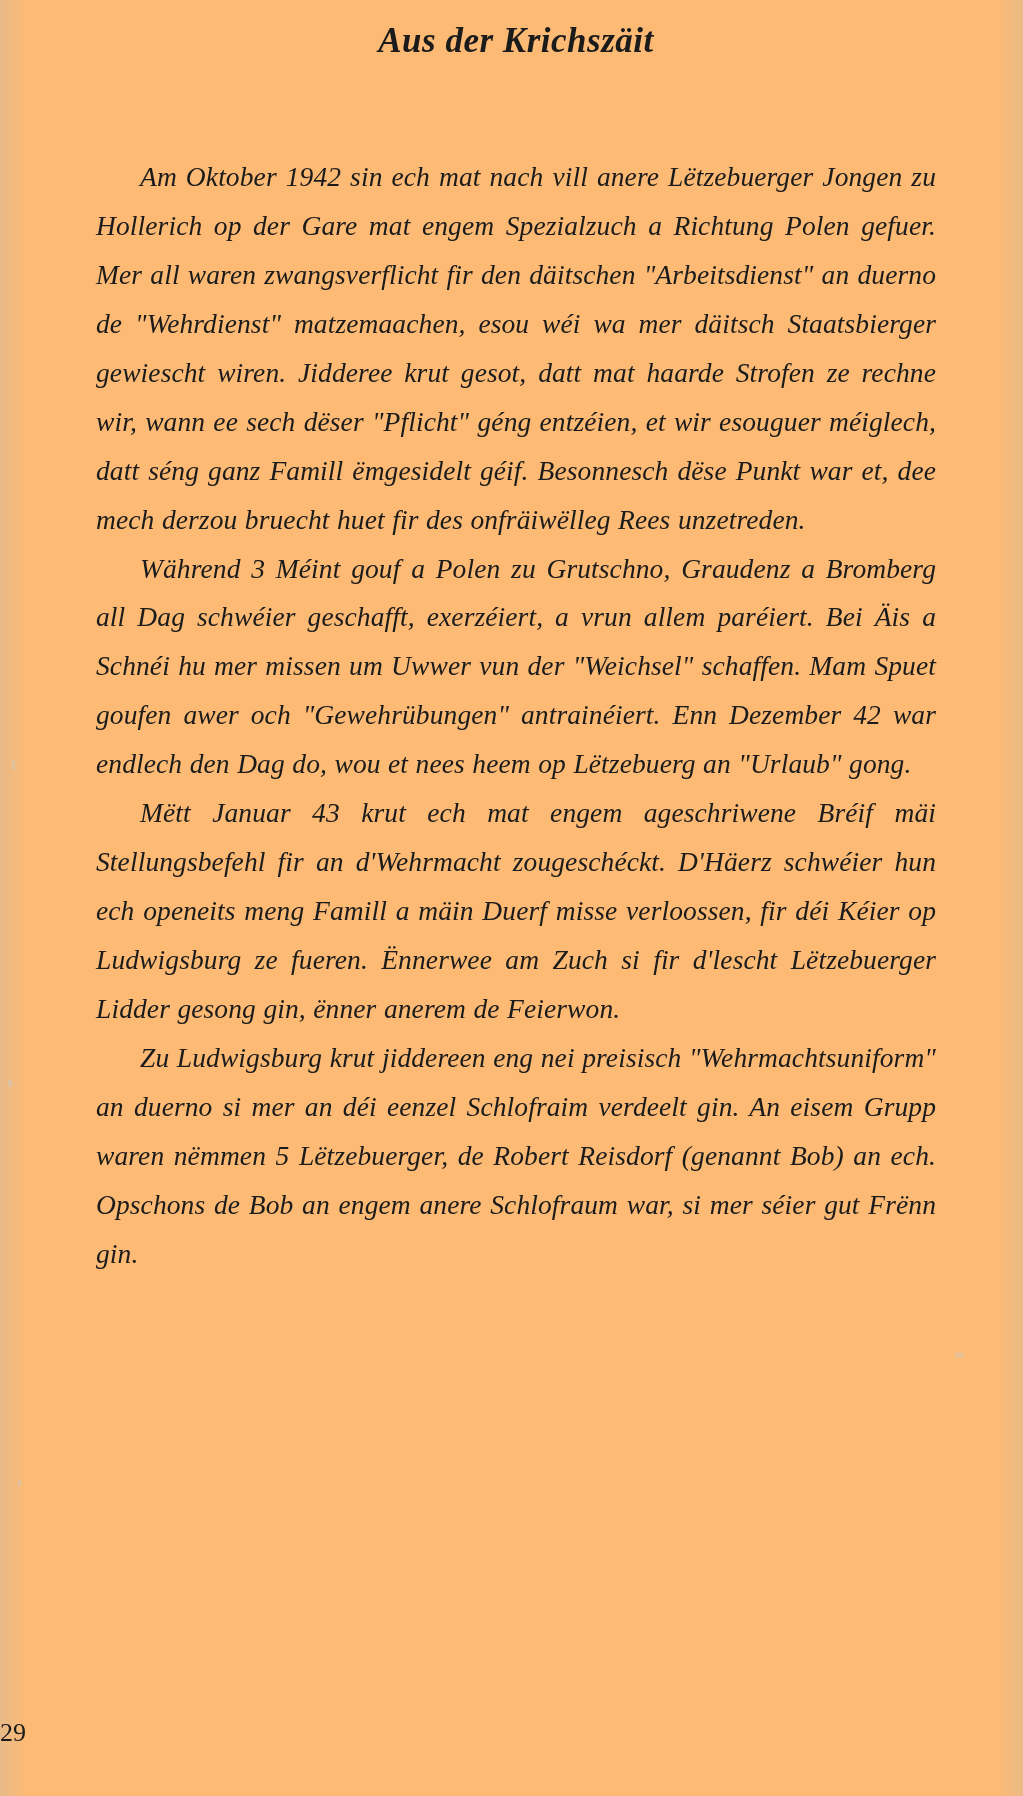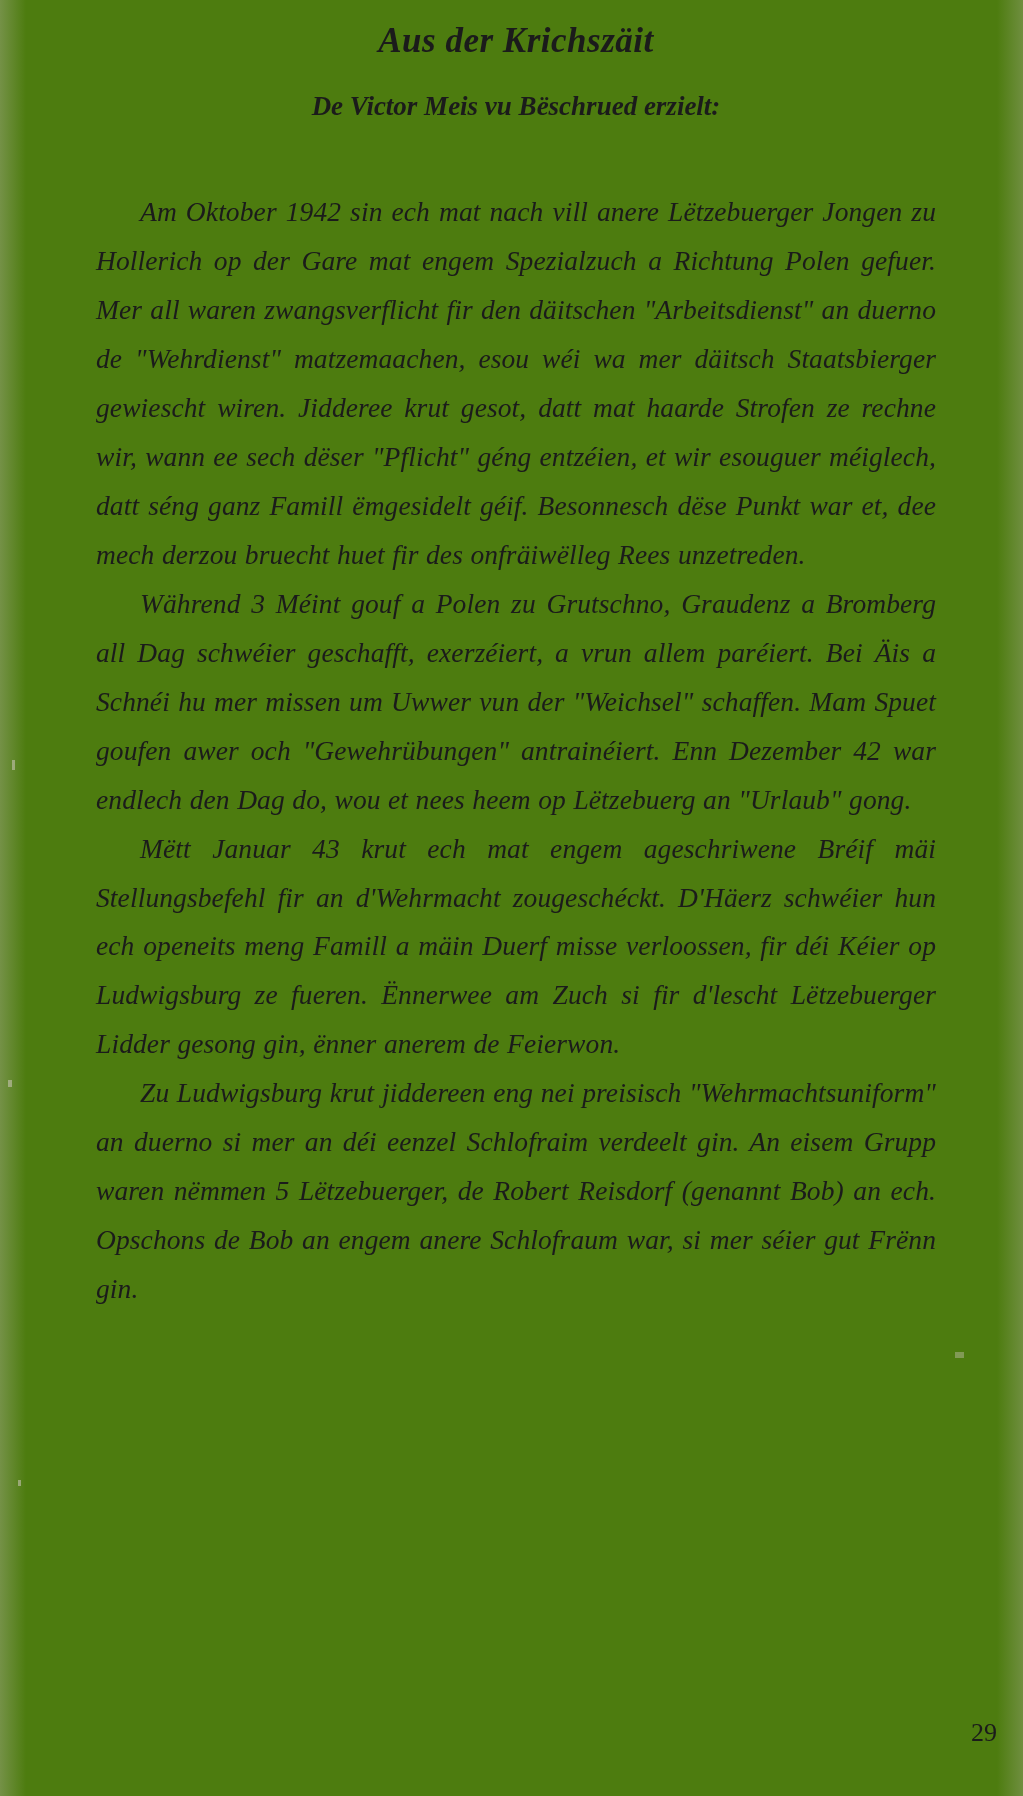--- a/index.html
+++ b/index.html
@@ -14,21 +14,21 @@
     color: #1b1b1b;
     position: relative;
     overflow: hidden;
   }
   .page {
     position: absolute;
     left: 0;
     top: 0;
     width: 1023px;
     height: 1796px;
-    background: #4d7c0f;
+    background: #fdba74;
   }
   .content {
     position: absolute;
     left: 96px;
     top: 0;
     width: 840px;
   }
   .title {
     font-style: italic;
     font-weight: bold;
@@ -41,21 +41,21 @@
   }
   .subtitle {
     font-style: italic;
     font-size: 27px;
     text-align: center;
     margin-top: 28px;
     margin-bottom: 0;
     line-height: 1.2;
   }
   .body-block {
-    margin-top: 66px;
+    margin-top: 91px;
   }
   p.para {
     font-style: italic;
     font-size: 27.5px;
     line-height: 1.78;
     text-align: justify;
     text-justify: inter-word;
     margin: 0;
     text-indent: 0;
     letter-spacing: 0.1px;
@@ -65,21 +65,21 @@
     text-indent: 44px;
   }
   p.para + p.para {
     margin-top: 0;
   }
   .page-number {
     position: absolute;
     left: 0;
     top: 1718px;
     width: 997px;
-    text-align: right;
+    text-align: left;
     font-size: 26px;
     font-style: normal;
     color: #1b1b1b;
     font-family: "Liberation Serif", serif;
   }
   
   .speck {
     position: absolute;
     background: #cfc9bd;
     opacity: 0.55;
@@ -107,21 +107,20 @@
 
   <div class="speck" style="left:12px; top:760px; width:3px; height:10px;"></div>
   <div class="speck" style="left:8px; top:1080px; width:4px; height:7px;"></div>
   <div class="speck" style="left:18px; top:1480px; width:3px; height:6px;"></div>
   <div class="speck" style="left:955px; top:1352px; width:9px; height:6px; opacity:0.4;"></div>
 
   <div class="content">
 
     <h1 class="title">Aus der Krichszäit</h1>
 
-    <h2 class="subtitle">De Victor Meis vu Bëschrued erzielt:</h2>
 
     <div class="body-block">
       <p class="para indent">Am Oktober 1942 sin ech mat nach vill anere Lëtzebuerger Jongen zu Hollerich op der Gare mat engem Spezialzuch a Richtung Polen gefuer. Mer all waren zwangsverflicht fir den däitschen "Arbeitsdienst" an duerno de "Wehrdienst" matzemaachen, esou wéi wa mer däitsch Staatsbierger gewiescht wiren. Jidderee krut gesot, datt mat haarde Strofen ze rechne wir, wann ee sech dëser "Pflicht" géng entzéien, et wir esouguer méiglech, datt séng ganz Famill ëmgesidelt géif. Besonnesch dëse Punkt war et, dee mech derzou bruecht huet fir des onfräiwëlleg Rees unzetreden.</p>
       <p class="para indent">Während 3 Méint gouf a Polen zu Grutschno, Graudenz a Bromberg all Dag schwéier geschafft, exerzéiert, a vrun allem paréiert. Bei Äis a Schnéi hu mer missen um Uwwer vun der "Weichsel" schaffen. Mam Spuet goufen awer och "Gewehrübungen" antrainéiert. Enn Dezember 42 war endlech den Dag do, wou et nees heem op Lëtzebuerg an "Urlaub" gong.</p>
       <p class="para indent">Mëtt Januar 43 krut ech mat engem ageschriwene Bréif mäi Stellungsbefehl fir an d'Wehrmacht zougeschéckt. D'Häerz schwéier hun ech openeits meng Famill a mäin Duerf misse verloossen, fir déi Kéier op Ludwigsburg ze fueren. Ënnerwee am Zuch si fir d'lescht Lëtzebuerger Lidder gesong gin, ënner anerem de Feierwon.</p>
       <p class="para indent">Zu Ludwigsburg krut jiddereen eng nei preisisch "Wehrmachtsuniform" an duerno si mer an déi eenzel Schlofraim verdeelt gin. An eisem Grupp waren nëmmen 5 Lëtzebuerger, de Robert Reisdorf (genannt Bob) an ech. Opschons de Bob an engem anere Schlofraum war, si mer séier gut Frënn gin.</p>
     </div>
 
   </div>
 

